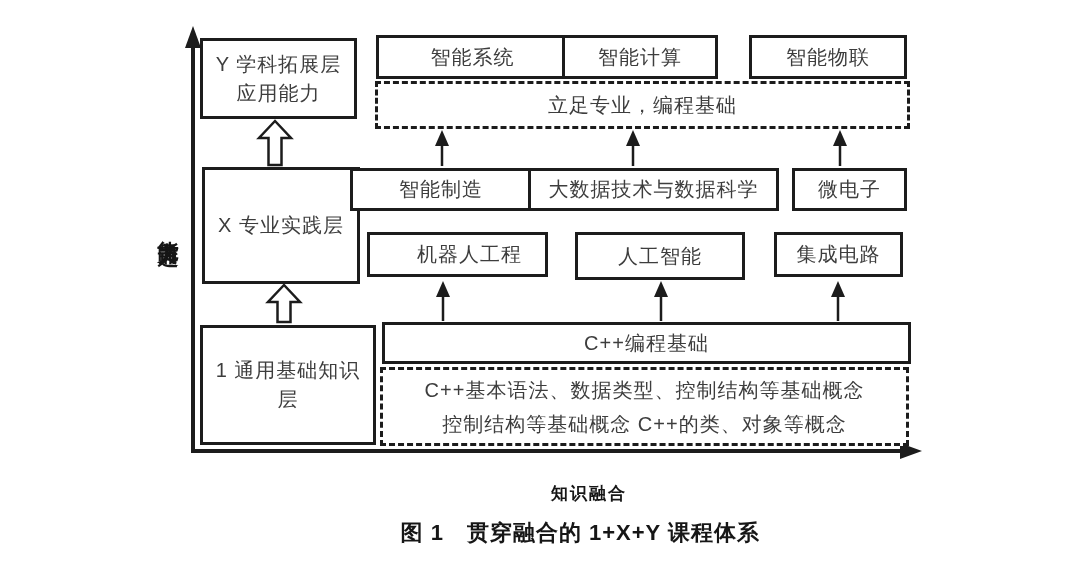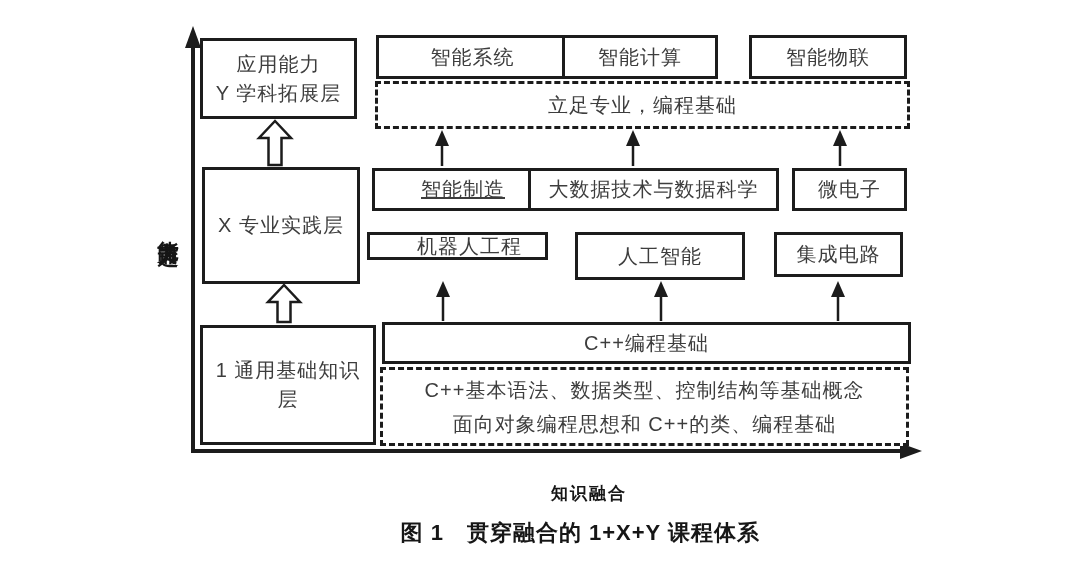--- a/index.html
+++ b/index.html
@@ -115,22 +115,22 @@
       <line x1="661" y1="321" x2="661" y2="293" stroke="#1c1c1c" stroke-width="2.5"></line>
       <polygon points="661,281 654,297 668,297" fill="#1c1c1c"></polygon>
     </g>
     <g>
       <line x1="838" y1="321" x2="838" y2="293" stroke="#1c1c1c" stroke-width="2.5"></line>
       <polygon points="838,281 831,297 845,297" fill="#1c1c1c"></polygon>
     </g>
   </svg>
 
   <div class="box" style="left:200px; top:38px; width:157px; height:81px;">
+    <div>Y 学科拓展层</div>
     <div>应用能力</div>
-    <div>Y 学科拓展层</div>
   </div>
 
   <div class="box" style="left:202px; top:167px; width:158px; height:117px;">
     <div>X 专业实践层</div>
   </div>
 
   <div class="box" style="left:200px; top:325px; width:176px; height:120px;">
     <div>1 通用基础知识</div>
     <div>层</div>
   </div>
@@ -142,46 +142,46 @@
     <div>智能计算</div>
   </div>
   <div class="box" style="left:749px; top:35px; width:158px; height:44px;">
     <div>智能物联</div>
   </div>
 
   <div class="box dashed" style="left:375px; top:81px; width:535px; height:48px;">
     <div>立足专业，编程基础</div>
   </div>
 
-  <div class="box" style="left:372px; top:168px; width:182px; height:43px;text-decoration:underline;">
+  <div class="box" style="left:350px; top:168px; width:182px; height:43px;">
     <div>智能制造</div>
   </div>
   <div class="box" style="left:528px; top:168px; width:251px; height:43px;">
     <div>大数据技术与数据科学</div>
   </div>
   <div class="box" style="left:792px; top:168px; width:115px; height:43px;">
     <div>微电子</div>
   </div>
 
-  <div class="box" style="left:367px; top:232px; width:181px; height:28px;padding-left:24px;">
+  <div class="box" style="left:367px; top:232px; width:181px; height:45px;padding-left:24px;">
     <div>机器人工程</div>
   </div>
   <div class="box" style="left:575px; top:232px; width:170px; height:48px;">
     <div>人工智能</div>
   </div>
   <div class="box" style="left:774px; top:232px; width:129px; height:45px;">
     <div>集成电路</div>
   </div>
 
   <div class="box" style="left:382px; top:322px; width:529px; height:42px;">
     <div>C++编程基础</div>
   </div>
 
   <div class="box dashed" style="left:380px; top:367px; width:529px; height:79px; line-height:1.7;align-items:center;">
     <div>C++基本语法、数据类型、控制结构等基础概念</div>
-    <div>面向对象编程思想和 C++的类、编程基础</div>
+    <div>控制结构等基础概念 C++的类、对象等概念</div>
   </div>
 
   <div class="axis-label" id="y-axis-label">能力贯通</div>
   <div class="axis-label" id="x-axis-label">知识融合</div>
   <div id="figure-caption">图 1　贯穿融合的 1+X+Y 课程体系</div>
 
 </div>
 
 </body></html>

